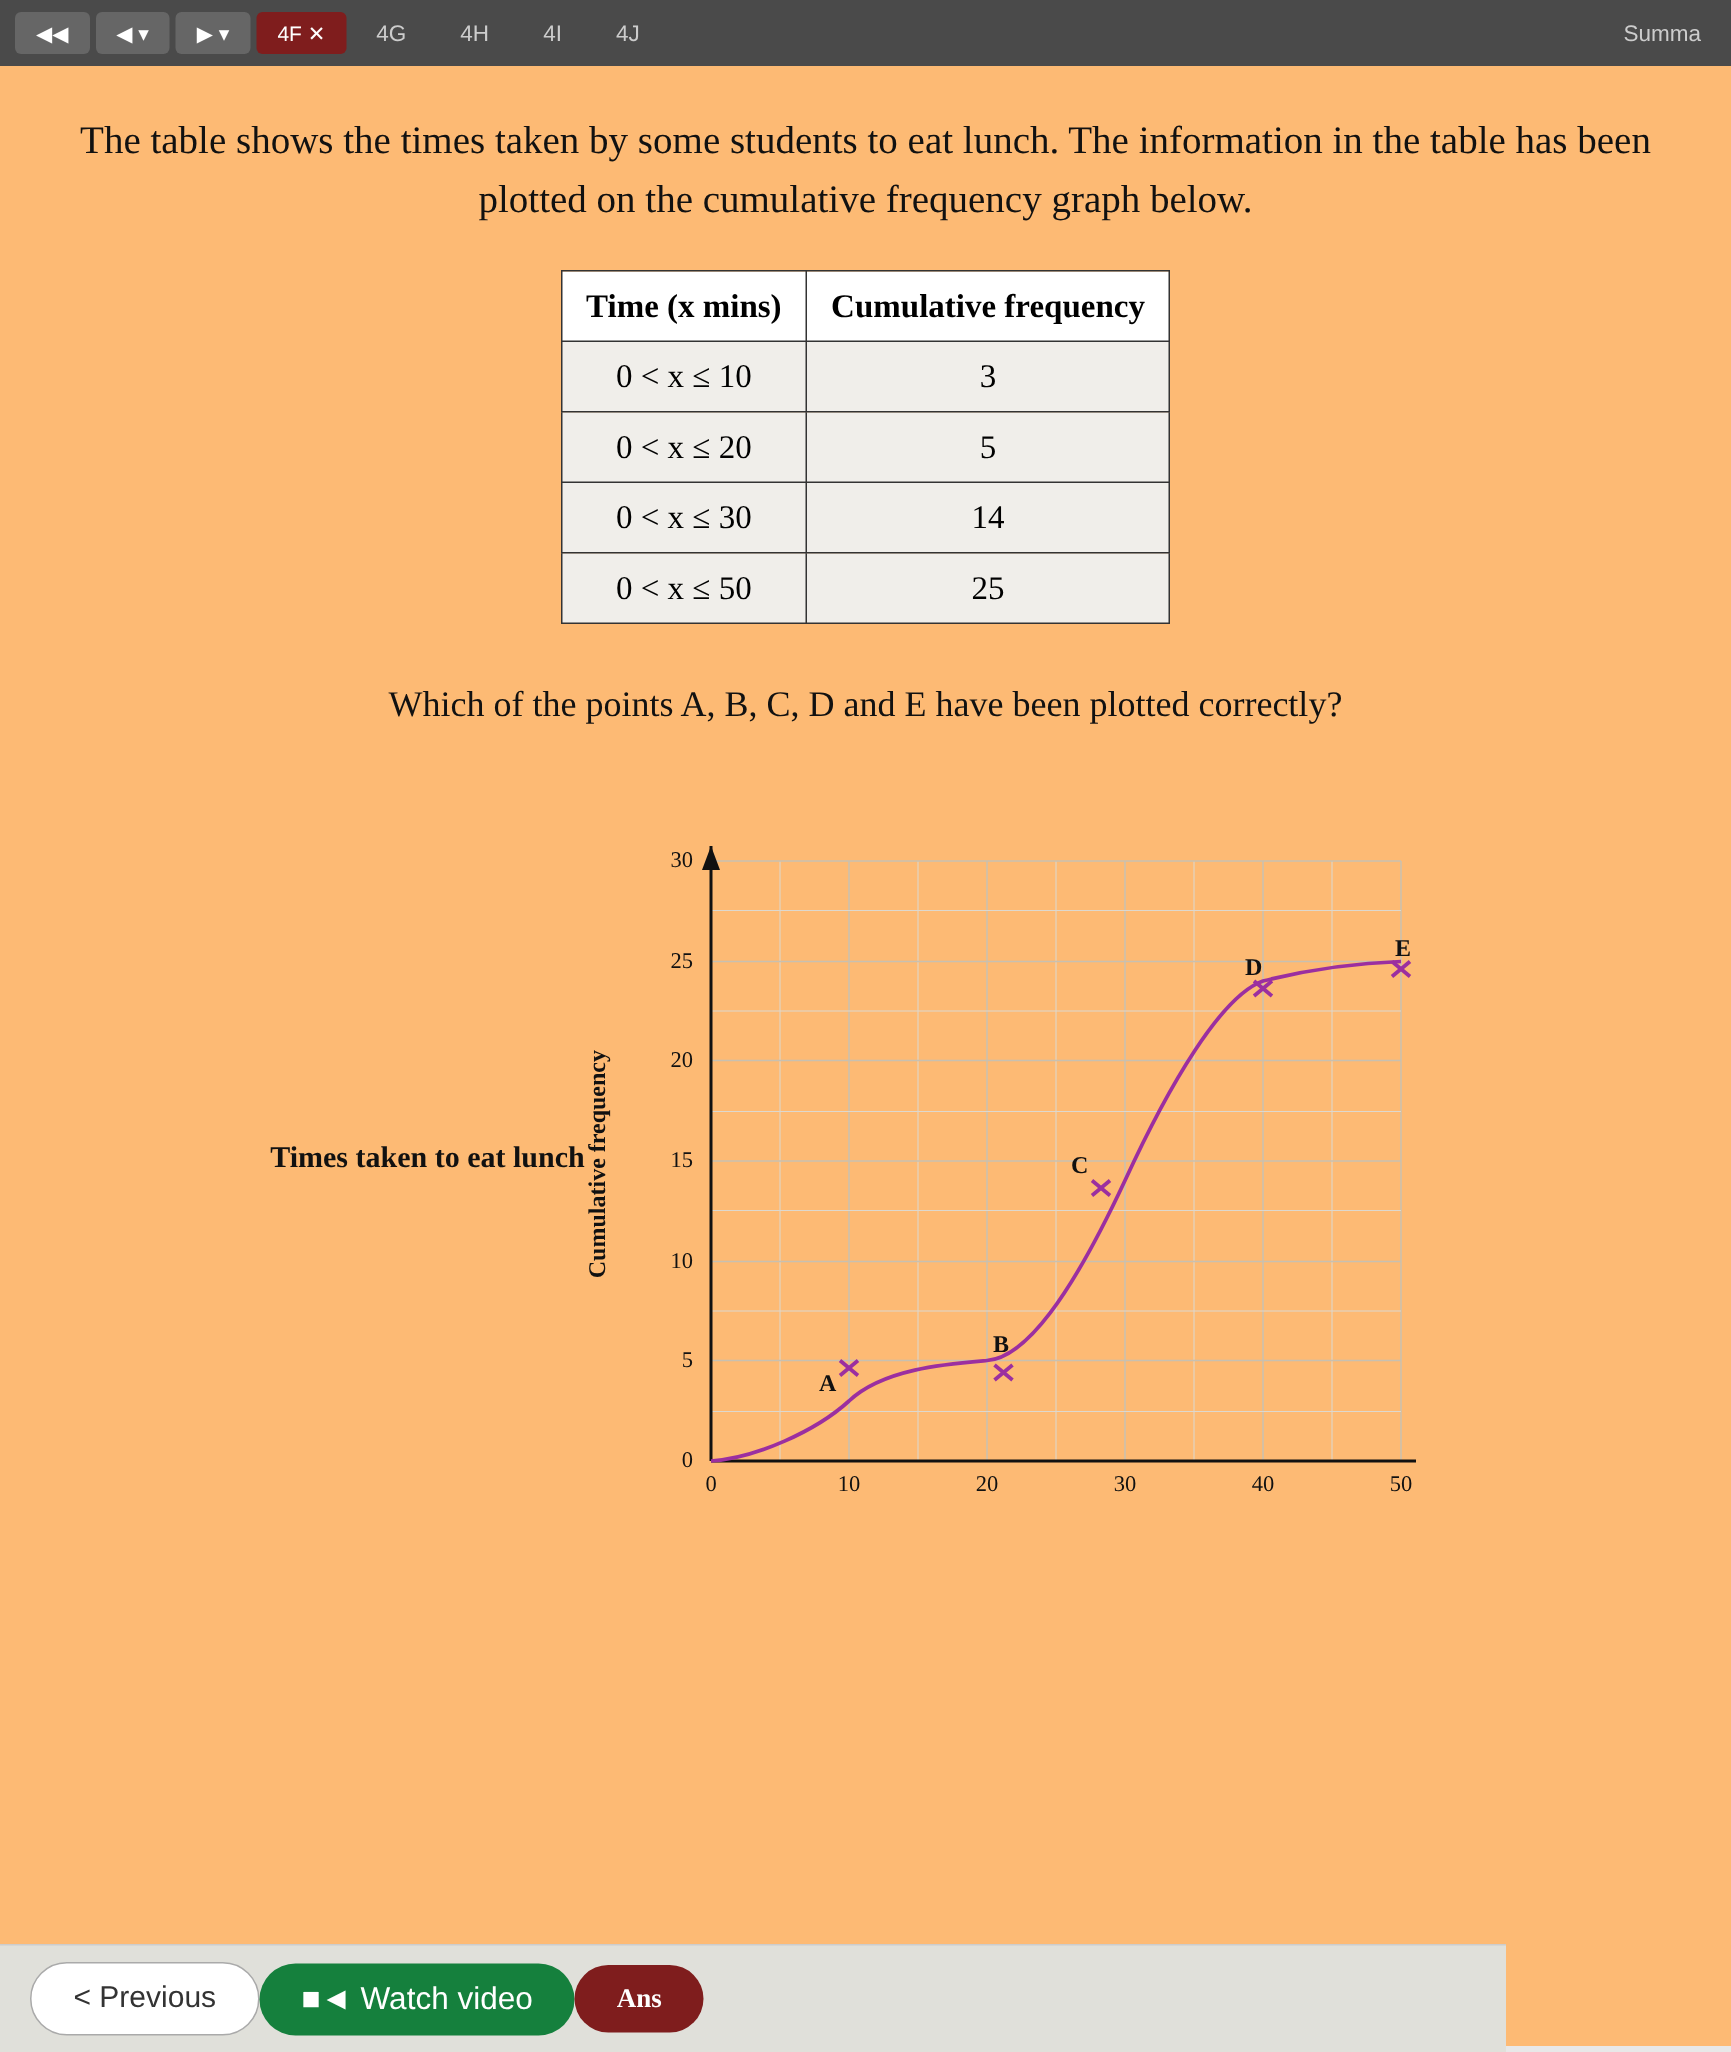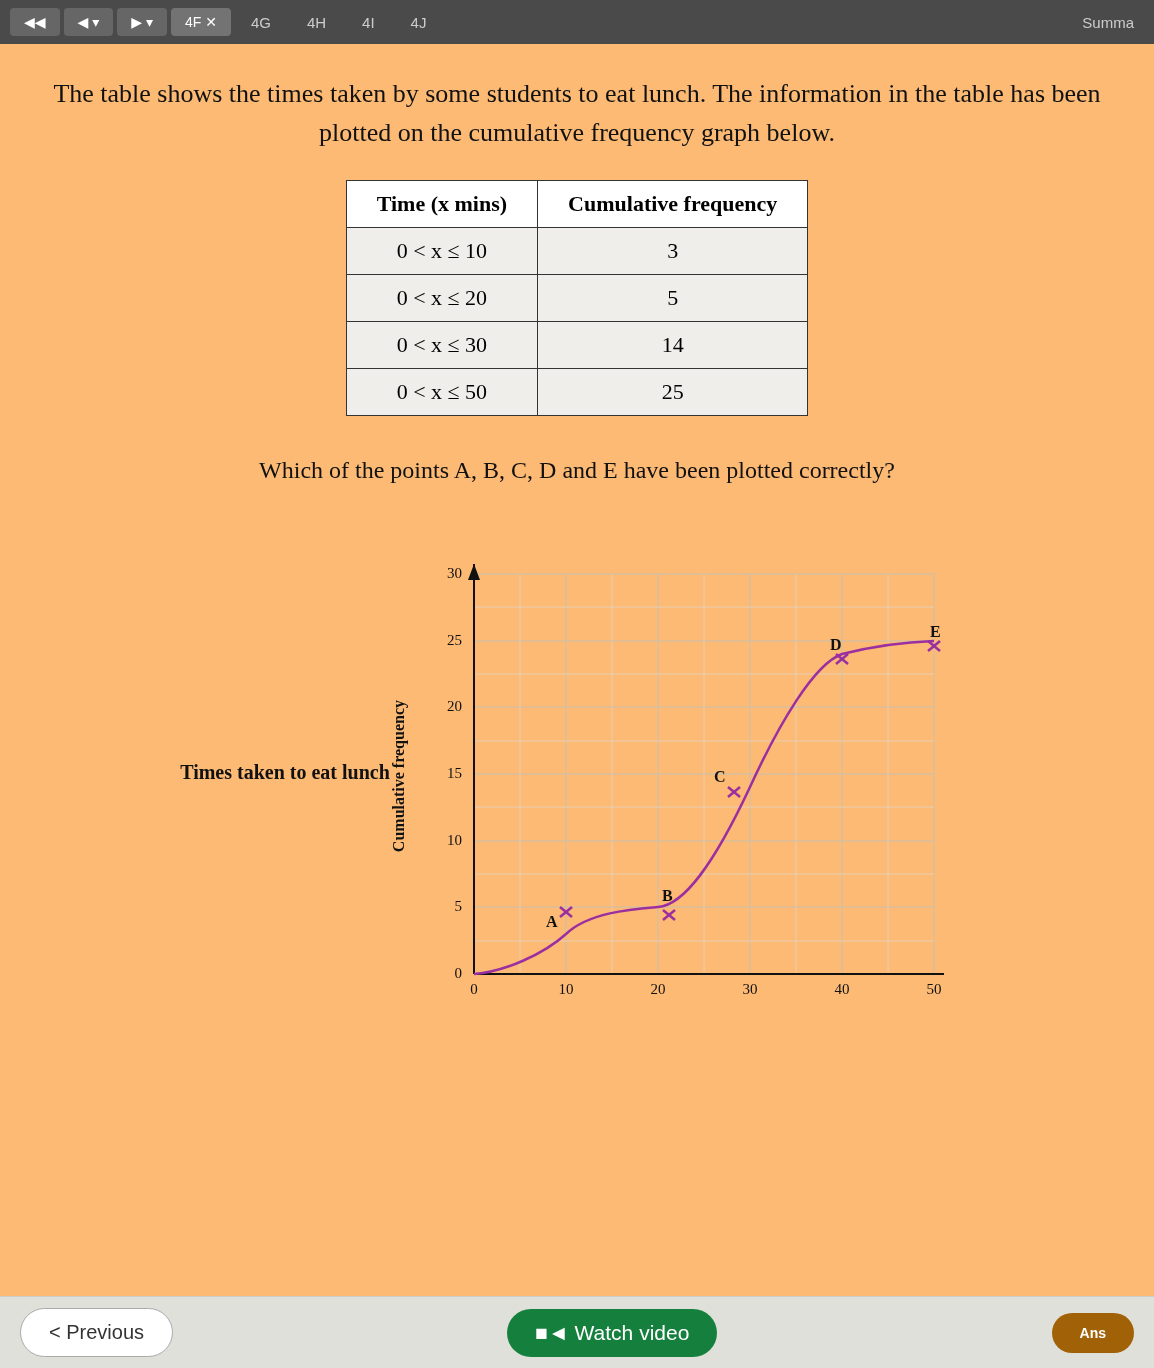--- a/index.html
+++ b/index.html
@@ -27,21 +27,21 @@
       border: none;
       padding: 6px 14px;
       border-radius: 4px;
       font-size: 14px;
       cursor: pointer;
       display: flex;
       align-items: center;
       gap: 4px;
     }
     .nav-btn.red-x {
-      background: #737373;
+      background: #7f1d1d;
       color: white;
     }
     .nav-tab {
       background: transparent;
       color: #ccc;
       border: none;
       padding: 6px 16px;
       font-size: 15px;
       cursor: pointer;
     }
@@ -72,21 +72,21 @@
     }
 
     
     .data-table {
       border-collapse: collapse;
       margin: 0 auto 36px auto;
       font-size: 22px;
     }
     .data-table th, .data-table td {
       border: 1.5px solid #333;
-      padding: 10px 30px;
+      padding: 10px 16px;
       text-align: center;
     }
     .data-table th {
       background: #fff;
       font-weight: bold;
     }
     .data-table td {
       background: #f0eeea;
     }
 
@@ -133,26 +133,25 @@
     }
     .graph-svg-area {
       position: relative;
     }
 
     
     .bottom-nav {
       position: fixed;
       bottom: 0;
       left: 0;
-      width: 1154px;
+      width: 1004px;
       height: 72px;
       background: #e0e0da;
       display: flex;
       align-items: center;
-      justify-content: space-between;
       padding: 0 20px;
       border-top: 1px solid #ccc;
     }
     .prev-btn {
       background: white;
       border: 1.5px solid #aaa;
       border-radius: 25px;
       padding: 12px 28px;
       font-size: 20px;
       cursor: pointer;
@@ -167,28 +166,29 @@
       border: none;
       border-radius: 25px;
       padding: 12px 28px;
       font-size: 21px;
       cursor: pointer;
       display: flex;
       align-items: center;
       gap: 8px;
     }
     .answer-btn {
-      background: #a16207;
+      background: #7f1d1d;
       color: white;
       border: none;
       border-radius: 25px;
       padding: 12px 28px;
-      font-size: 14px;
+      font-size: 18px;
       cursor: pointer;
       font-weight: bold;
+      font-family: Liberation Serif, serif;
     }
   </style>
 </head>
 <body>
 
 <div class="top-nav">
   <button class="nav-btn">◀◀</button>
   <button class="nav-btn">◀ ▾</button>
   <button class="nav-btn">▶ ▾</button>
   <button class="nav-btn red-x">4F ✕</button>

